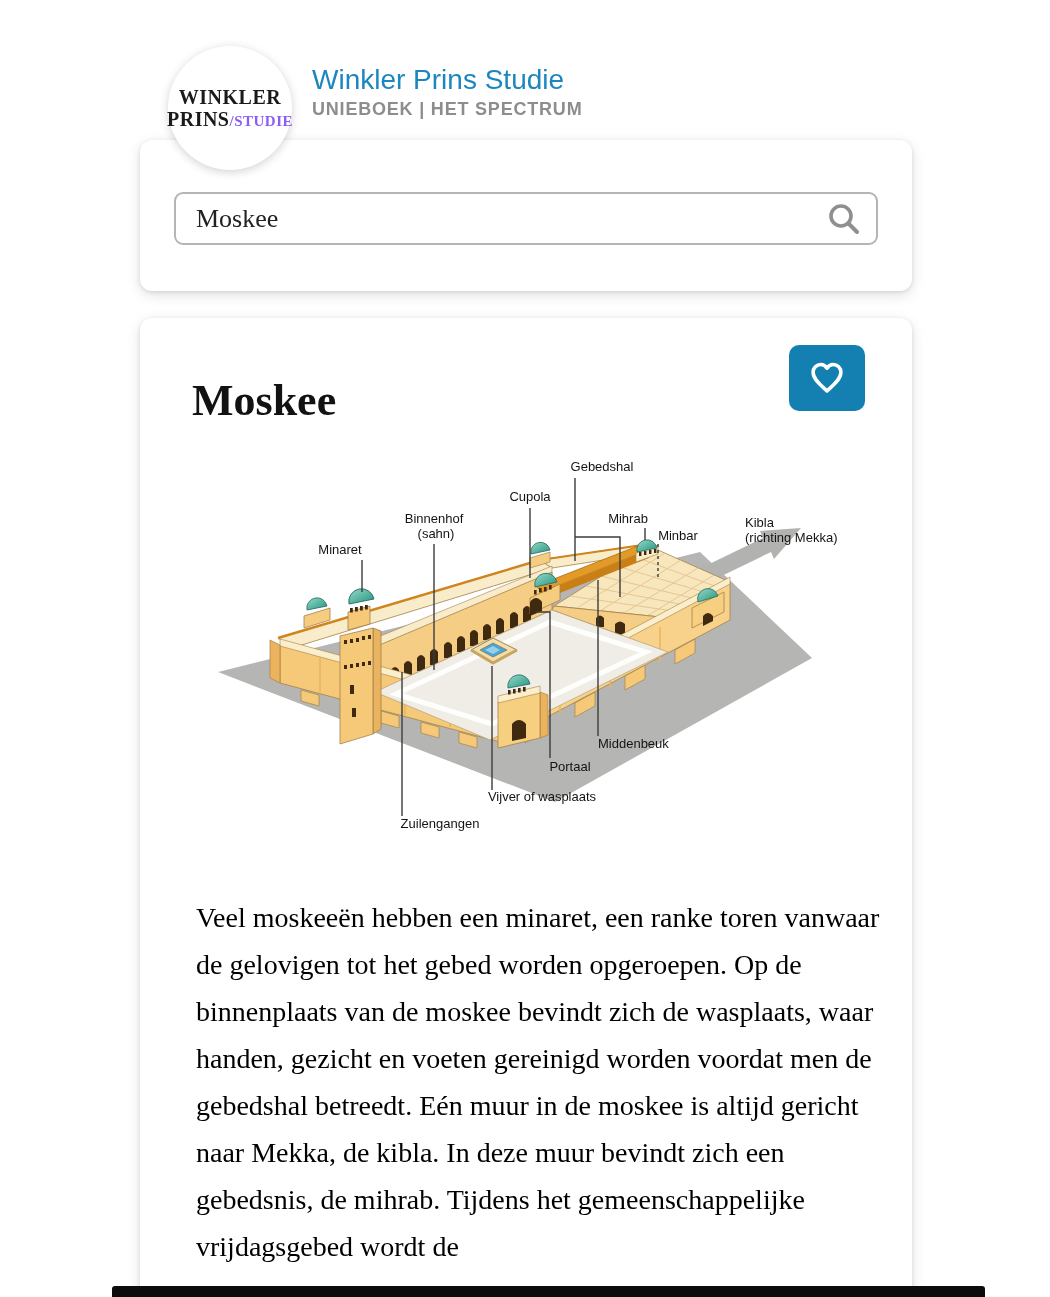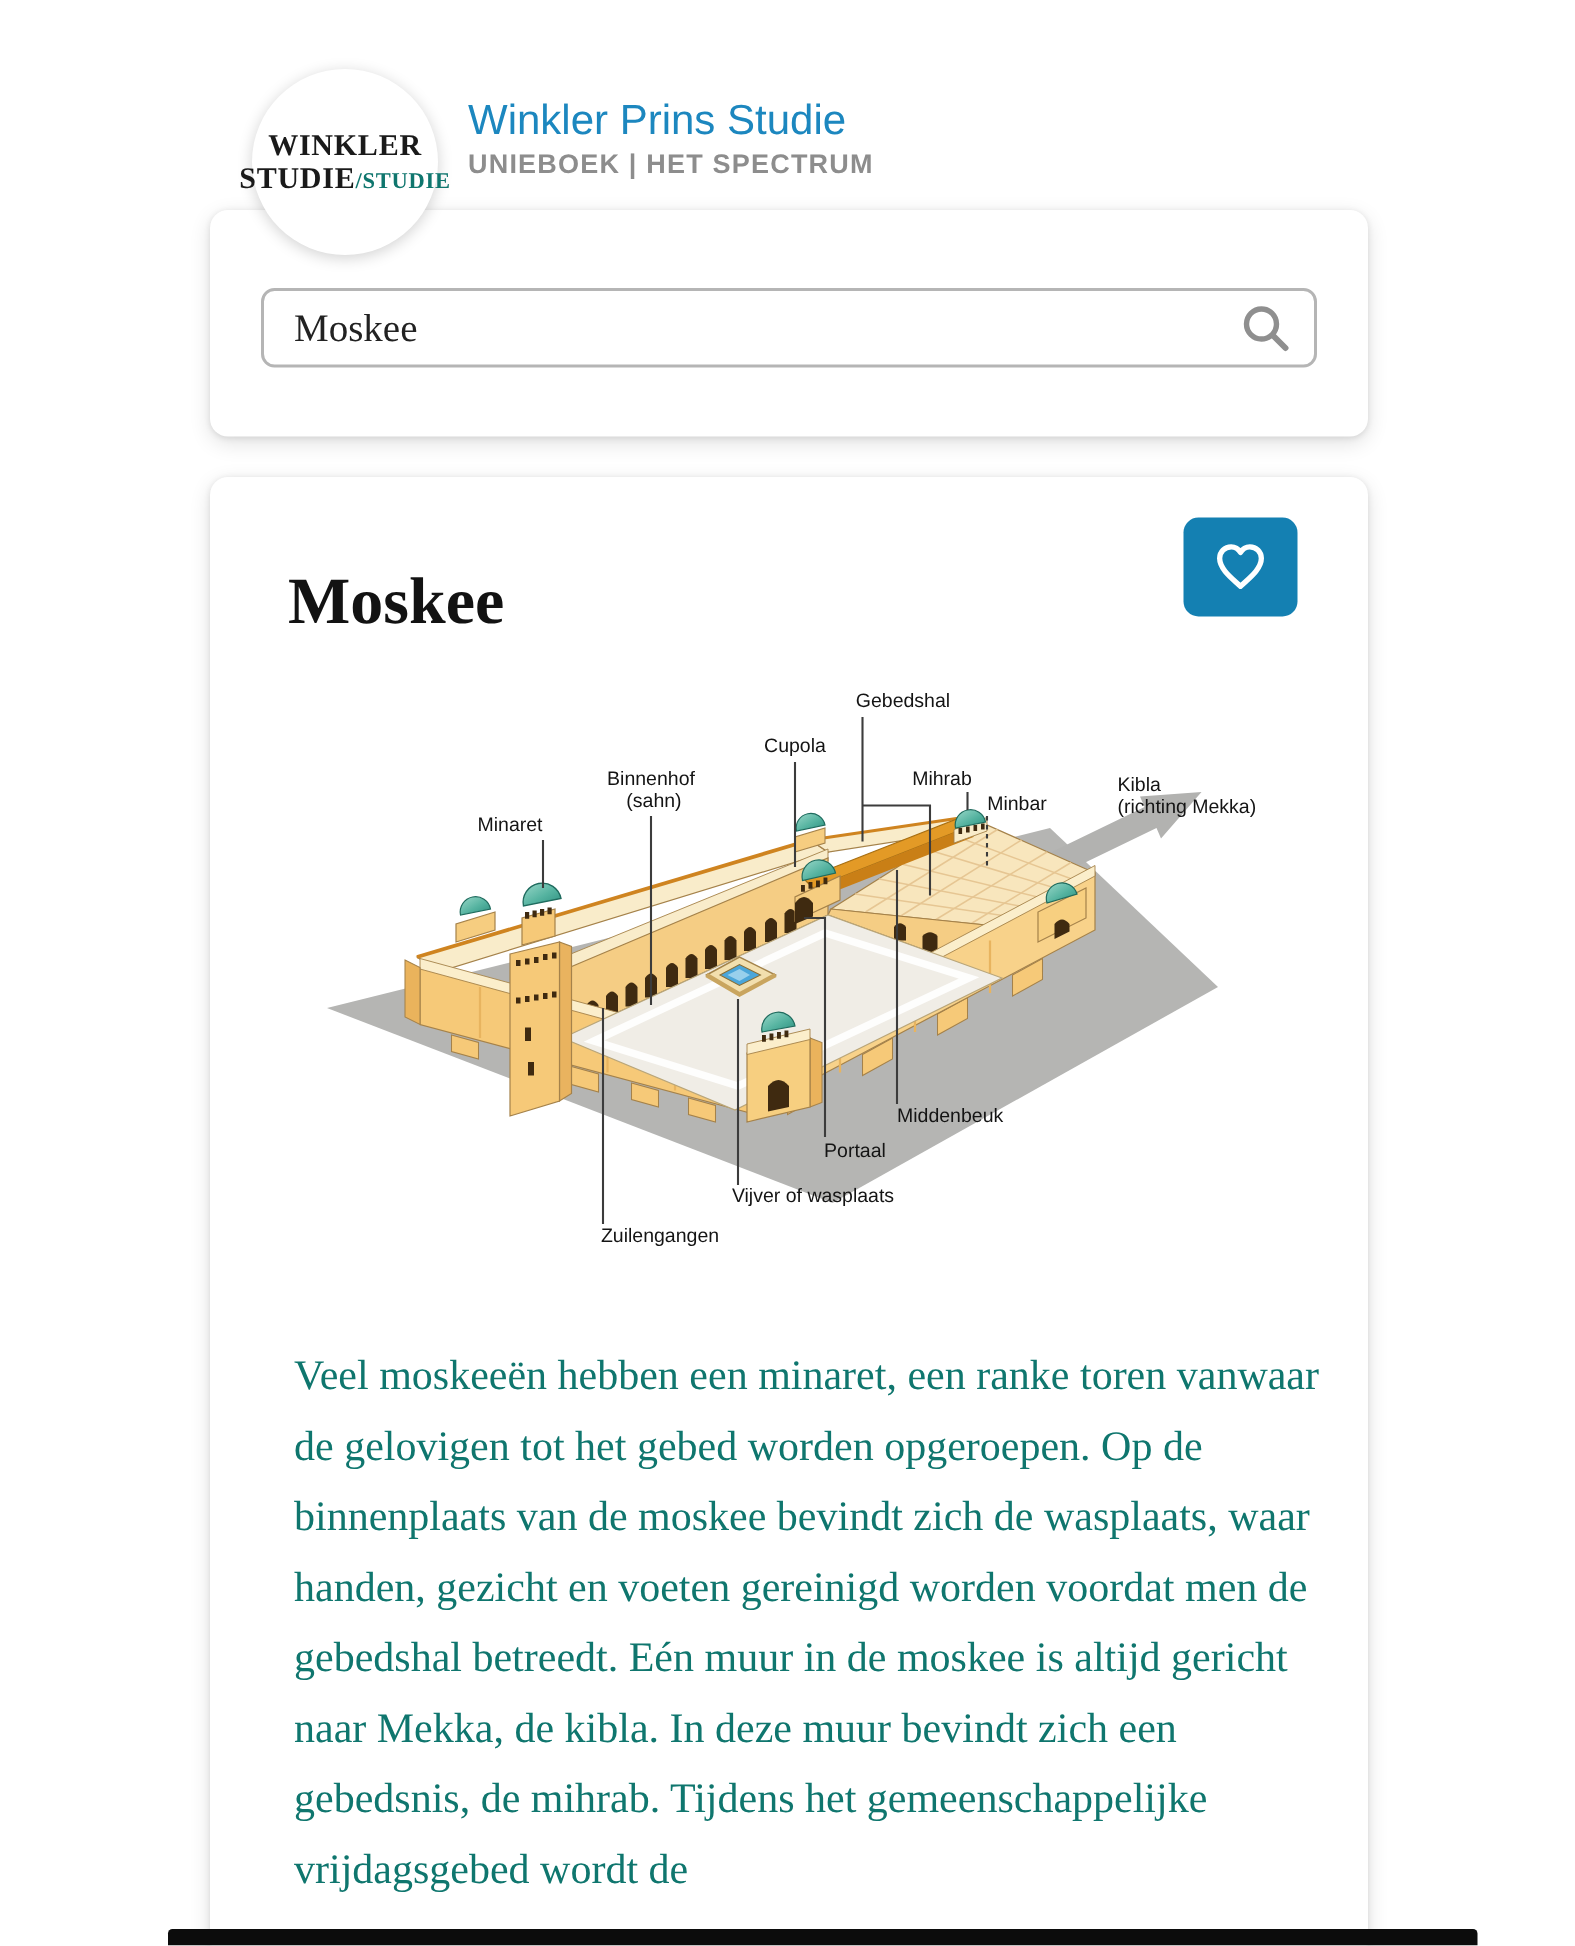--- a/index.html
+++ b/index.html
@@ -7,49 +7,49 @@
        font-family:"Liberation Sans",sans-serif;}
   .card{position:absolute;background:#fff;border-radius:12px;
         box-shadow:0 1px 4px rgba(0,0,0,.10),0 4px 14px rgba(0,0,0,.12);}
   
   .logo{position:absolute;left:168px;top:46px;width:124px;height:124px;border-radius:50%;
         background:#fff;box-shadow:0 2px 10px rgba(0,0,0,.18);z-index:5;
         display:flex;flex-direction:column;align-items:center;justify-content:center;
         font-family:"Liberation Serif",serif;font-weight:bold;color:#1a1a1a;line-height:1.1;}
   .logo .l1{font-size:20px;letter-spacing:.5px;}
   .logo .l2{font-size:20px;letter-spacing:.5px;}
-  .logo .red{color:#0f766e;font-size:15px;}
+  .logo .red{color:#8b5cf6;font-size:15px;}
   .hdr-title{position:absolute;left:312px;top:64px;font-size:28px;font-weight:normal;color:#1c87bf;}
   .hdr-sub{position:absolute;left:312px;top:99px;font-size:18px;font-weight:bold;color:#8d8d8d;letter-spacing:.8px;}
   
   .card-search{left:140px;top:140px;width:772px;height:151px;}
   .search-box{position:absolute;left:34px;top:52px;width:704px;height:53px;border:2px solid #b5b5b5;
               border-radius:9px;box-sizing:border-box;display:flex;align-items:center;}
   .search-input{flex:1;border:none;outline:none;background:transparent;padding:0 0 0 20px;
                 font-family:"Liberation Serif",serif;font-size:26px;color:#222;}
   .search-icon{width:36px;height:36px;margin-right:14px;flex:0 0 auto;cursor:pointer;}
   
   .card-article{left:140px;top:318px;width:772px;height:1000px;}
   .article-title{position:absolute;left:52px;top:28px;font-family:"Liberation Serif",serif;
                  font-weight:bold;font-size:44px;color:#121212;}
   .fav-btn{position:absolute;left:649px;top:27px;width:76px;height:66px;border:none;border-radius:10px;
            background:#1480b2;display:flex;align-items:center;justify-content:center;cursor:pointer;}
   .diagram{position:absolute;left:60px;top:122px;width:660px;height:410px;}
   .diagram text{font-family:"Liberation Sans",sans-serif;font-size:13px;fill:#141414;}
   .body-text{position:absolute;left:56px;top:548px;width:688px;
-             font-family:"Liberation Serif",serif;font-size:28px;line-height:47px;color:#0f766e;}
+             font-family:"Liberation Serif",serif;font-size:28px;line-height:47px;color:#000000;}
   .bottom-bar{position:absolute;left:112px;top:1286px;width:873px;height:11px;background:#0c0c0c;
               border-radius:3px 3px 0 0;}
 </style>
 </head>
 <body>
 
 <div class="logo">
   <span class="l1">WINKLER</span>
-  <span class="l2"><span>STUDIE</span><span class="red">/STUDIE</span></span>
+  <span class="l2"><span>PRINS</span><span class="red">/STUDIE</span></span>
 </div>
 <div class="hdr-title">Winkler Prins Studie</div>
 <div class="hdr-sub">UNIEBOEK | HET SPECTRUM</div>
 
 <div class="card card-search">
   <div class="search-box">
     <input class="search-input" type="text" value="Moskee" style="">
     <svg class="search-icon" viewBox="0 0 36 36">
       <circle cx="15" cy="15" r="10" fill="none" stroke="#8f8f8f" stroke-width="3.6"></circle>
       <line x1="22.5" y1="22.5" x2="31" y2="31" stroke="#8f8f8f" stroke-width="4" stroke-linecap="round"></line>

